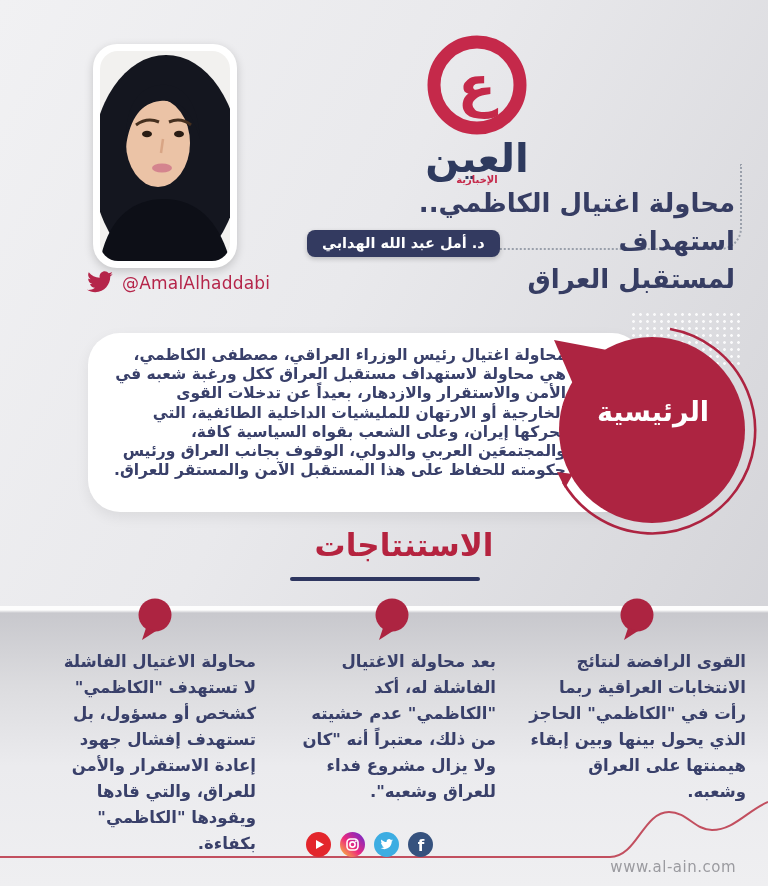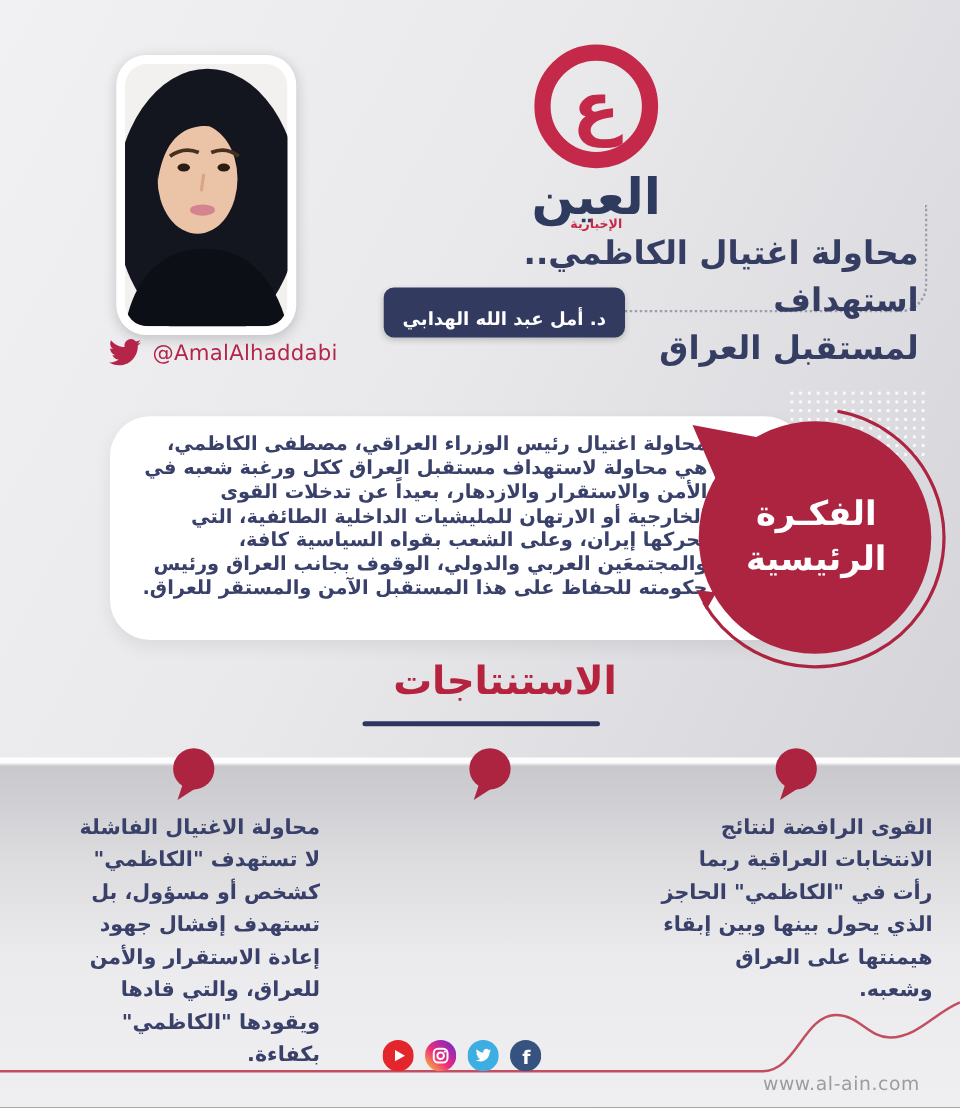--- a/index.html
+++ b/index.html
@@ -20,21 +20,21 @@
   .twitter-row .handle{font-size:17px;font-weight:normal;color:#b5254a;letter-spacing:.2px;}
   .logo{position:absolute;left:407px;top:33px;width:140px;text-align:center;}
   .logo .wordmark{font-size:40px;font-weight:bold;color:#2e3a5e;line-height:30px;margin-top:2px;}
   .logo .tagline{font-size:10px;font-weight:bold;color:#c5294a;margin-top:1px;}
   .title{position:absolute;right:33px;top:148px;width:440px;text-align:right;direction:rtl;
     color:#363d63;font-size:26px;font-weight:bold;line-height:38px;margin-top:36px;}
   .title-bracket{position:absolute;right:26px;top:164px;width:264px;height:84px;
     border-right:2px dotted #9aa0ab;border-bottom:2px dotted #9aa0ab;
     border-bottom-right-radius:22px;pointer-events:none;}
   .author-badge{position:absolute;left:307px;top:230px;background:#333a60;color:#fff;
-    border-radius:8px;padding:18px 15px 6px;font-size:14.5px;font-weight:bold;direction:rtl;
+    border-radius:8px;padding:5px 15px 6px;font-size:14.5px;font-weight:bold;direction:rtl;
     box-shadow:0 2px 5px rgba(0,0,0,.2);}
   
   .halftone{position:absolute;left:630px;top:311px;width:110px;height:54px;
     background-image:radial-gradient(circle,#fafafb 1.3px,rgba(255,255,255,0) 1.5px);
     background-size:7px 7px;}
   .idea-card{position:absolute;left:88px;top:333px;width:556px;height:179px;background:#fff;
     border-radius:32px;box-shadow:0 5px 14px rgba(0,0,0,.07);}
   .idea-text{position:absolute;left:20px;top:13px;width:458px;direction:rtl;text-align:right;
     color:#39406a;font-size:15.5px;font-weight:bold;line-height:19.2px;}
   .idea-bubble{position:absolute;left:540px;top:322px;width:228px;height:228px;}
@@ -110,21 +110,20 @@
     <div class="idea-text">محاولة اغتيال رئيس الوزراء العراقي، مصطفى الكاظمي، هي محاولة لاستهداف مستقبل العراق ككل ورغبة شعبه في الأمن والاستقرار والازدهار، بعيداً عن تدخلات القوى الخارجية أو الارتهان للمليشيات الداخلية الطائفية، التي تحركها إيران، وعلى الشعب بقواه السياسية كافة، والمجتمعَين العربي والدولي، الوقوف بجانب العراق ورئيس حكومته للحفاظ على هذا المستقبل الآمن والمستقر للعراق.</div>
   </div>
   <div class="idea-bubble">
     <svg width="228" height="228" viewBox="0 0 228 228">
       <path d="M130,7 A103,103 0 1 1 23,160" fill="none" stroke="#ad2441" stroke-width="2.6"></path>
       <polygon points="17,150 33,152 25,166" fill="#ad2441"></polygon>
       <polygon points="33,62 67,28 14,18" fill="#ad2441"></polygon>
       <circle cx="112" cy="108" r="93" fill="#ad2441"></circle>
     </svg>
     <div class="idea-label">
-      <div>الفكـرة</div>
       <div>الرئيسية</div>
     </div>
   </div>
 
   <div class="conc-heading">الاستنتاجات</div>
   <div class="conc-underline"></div>
   <div class="conc-band"></div>
 
   <div class="conc-cols">
     <div class="conc-col col-1">
@@ -132,20 +131,21 @@
         <circle cx="20" cy="18" r="16.5" fill="#ad2441"></circle>
         <path d="M11,31 L7,43 L21,34 Z" fill="#ad2441"></path>
       </svg>
       <div class="conc-text">القوى الرافضة لنتائج الانتخابات العراقية ربما رأت في "الكاظمي" الحاجز الذي يحول بينها وبين إبقاء هيمنتها على العراق وشعبه.</div>
     </div>
     <div class="conc-col col-2">
       <svg class="bubble-icon" width="40" height="45" viewBox="0 0 40 45">
         <circle cx="20" cy="18" r="16.5" fill="#ad2441"></circle>
         <path d="M11,31 L7,43 L21,34 Z" fill="#ad2441"></path>
       </svg>
+      <div class="conc-text">بعد محاولة الاغتيال الفاشلة له، أكد "الكاظمي" عدم خشيته من ذلك، معتبراً أنه "كان ولا يزال مشروع فداء للعراق وشعبه".</div>
     </div>
     <div class="conc-col col-3">
       <svg class="bubble-icon" width="40" height="45" viewBox="0 0 40 45">
         <circle cx="20" cy="18" r="16.5" fill="#ad2441"></circle>
         <path d="M11,31 L7,43 L21,34 Z" fill="#ad2441"></path>
       </svg>
       <div class="conc-text">محاولة الاغتيال الفاشلة لا تستهدف "الكاظمي" كشخص أو مسؤول، بل تستهدف إفشال جهود إعادة الاستقرار والأمن للعراق، والتي قادها ويقودها "الكاظمي" بكفاءة.</div>
     </div>
   </div>
 

